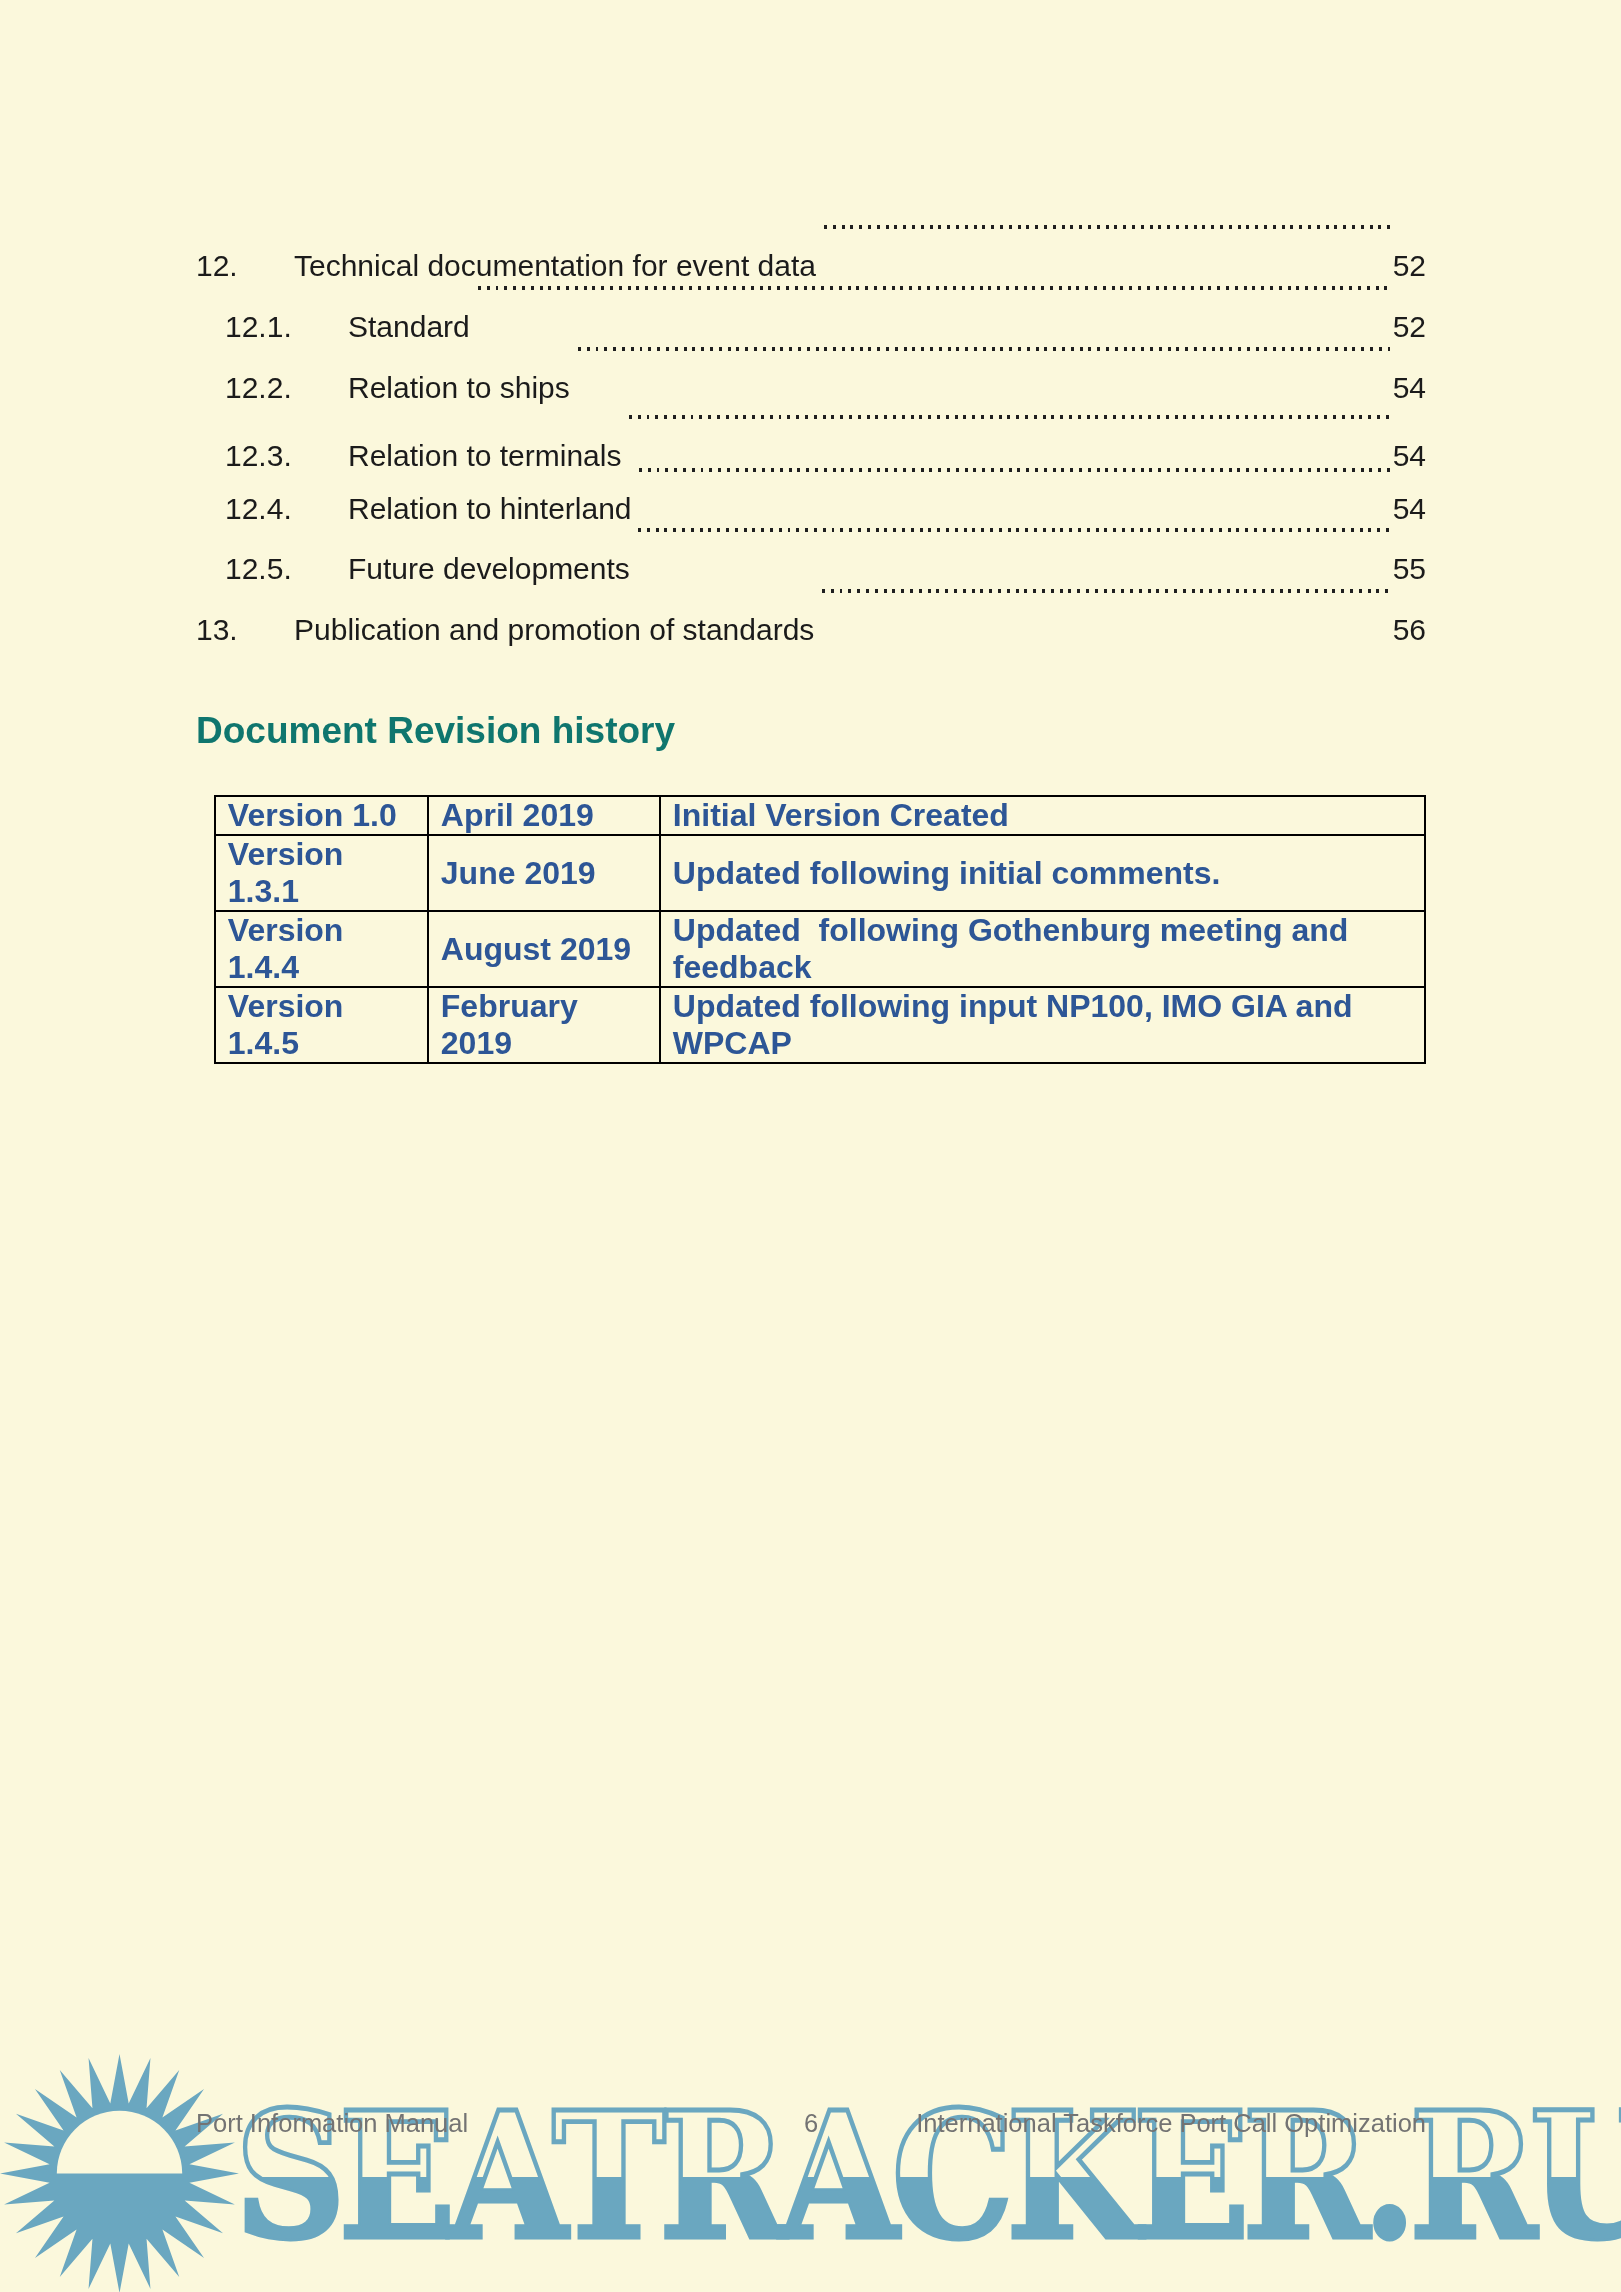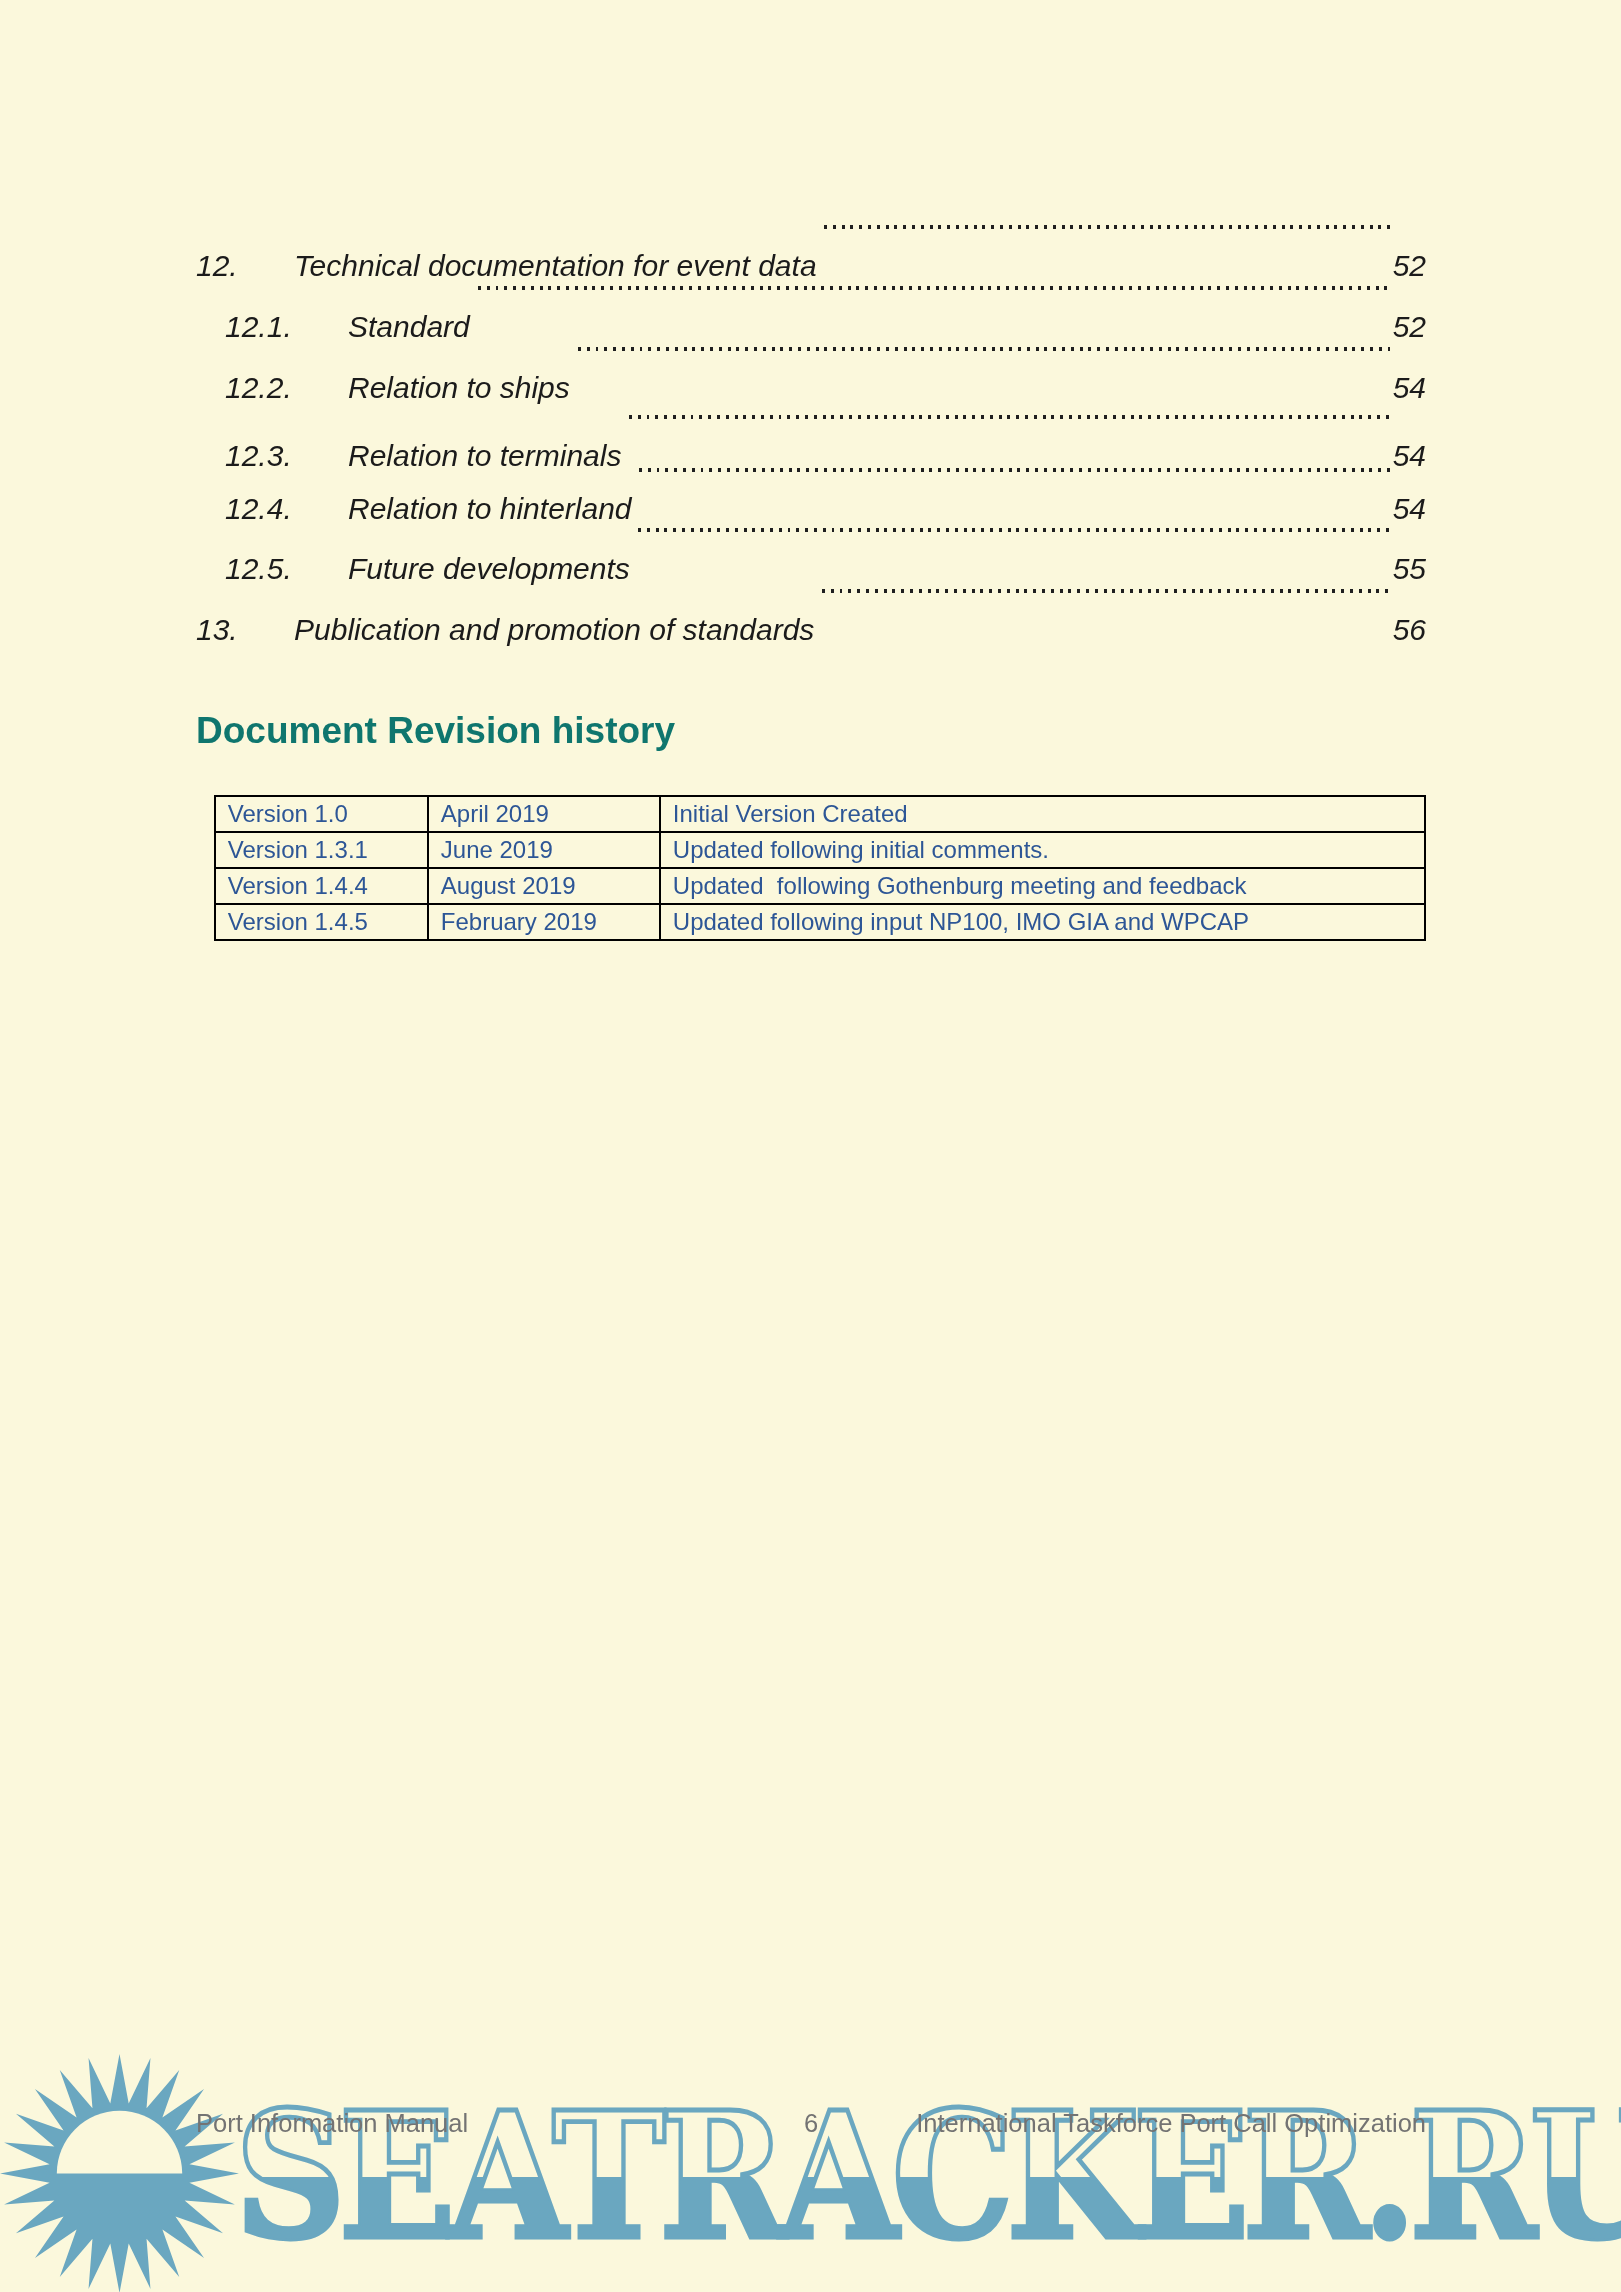--- a/index.html
+++ b/index.html
@@ -14,21 +14,20 @@
   
   .toc-row {
     position: absolute;
     display: flex;
     align-items: baseline;
     height: 39px;
     line-height: 39px;
     font-size: 30px;
     color: #1B1B1B;
     white-space: nowrap;
-    font-style: italic;
   }
   .toc-row.lvl1 { left: 196px; width: 1230px; }
   .toc-row.lvl2 { left: 225px; width: 1201px; }
   .toc-row.lvl1 .toc-num { width: 98px; flex: 0 0 98px; }
   .toc-row.lvl2 .toc-num { width: 123px; flex: 0 0 123px; }
   .toc-label { flex: 0 0 auto; }
   .toc-dots {
     flex: 1 1 auto;
     height: 3.9px;
     align-self: flex-end;
@@ -51,22 +50,22 @@
     position: absolute;
     left: 214px; top: 795px;
     width: 1210px;
     border-collapse: collapse;
     table-layout: fixed;
   }
   .rev-table td {
     border: 2px solid #000;
     height: 34px;
     padding: 0 5.9px 0 11.8px;
-    font-size: 24px;
-    font-weight: normal;
+    font-size: 32px;
+    font-weight: bold;
     color: #2D5696;
     white-space: pre-wrap;
     overflow: hidden;
     vertical-align: middle;
     margin-top: 8px;
   }
   .rev-table col.c1 { width: 213px; }
   .rev-table col.c2 { width: 232px; }
   .rev-table col.c3 { width: 765px; }
 

